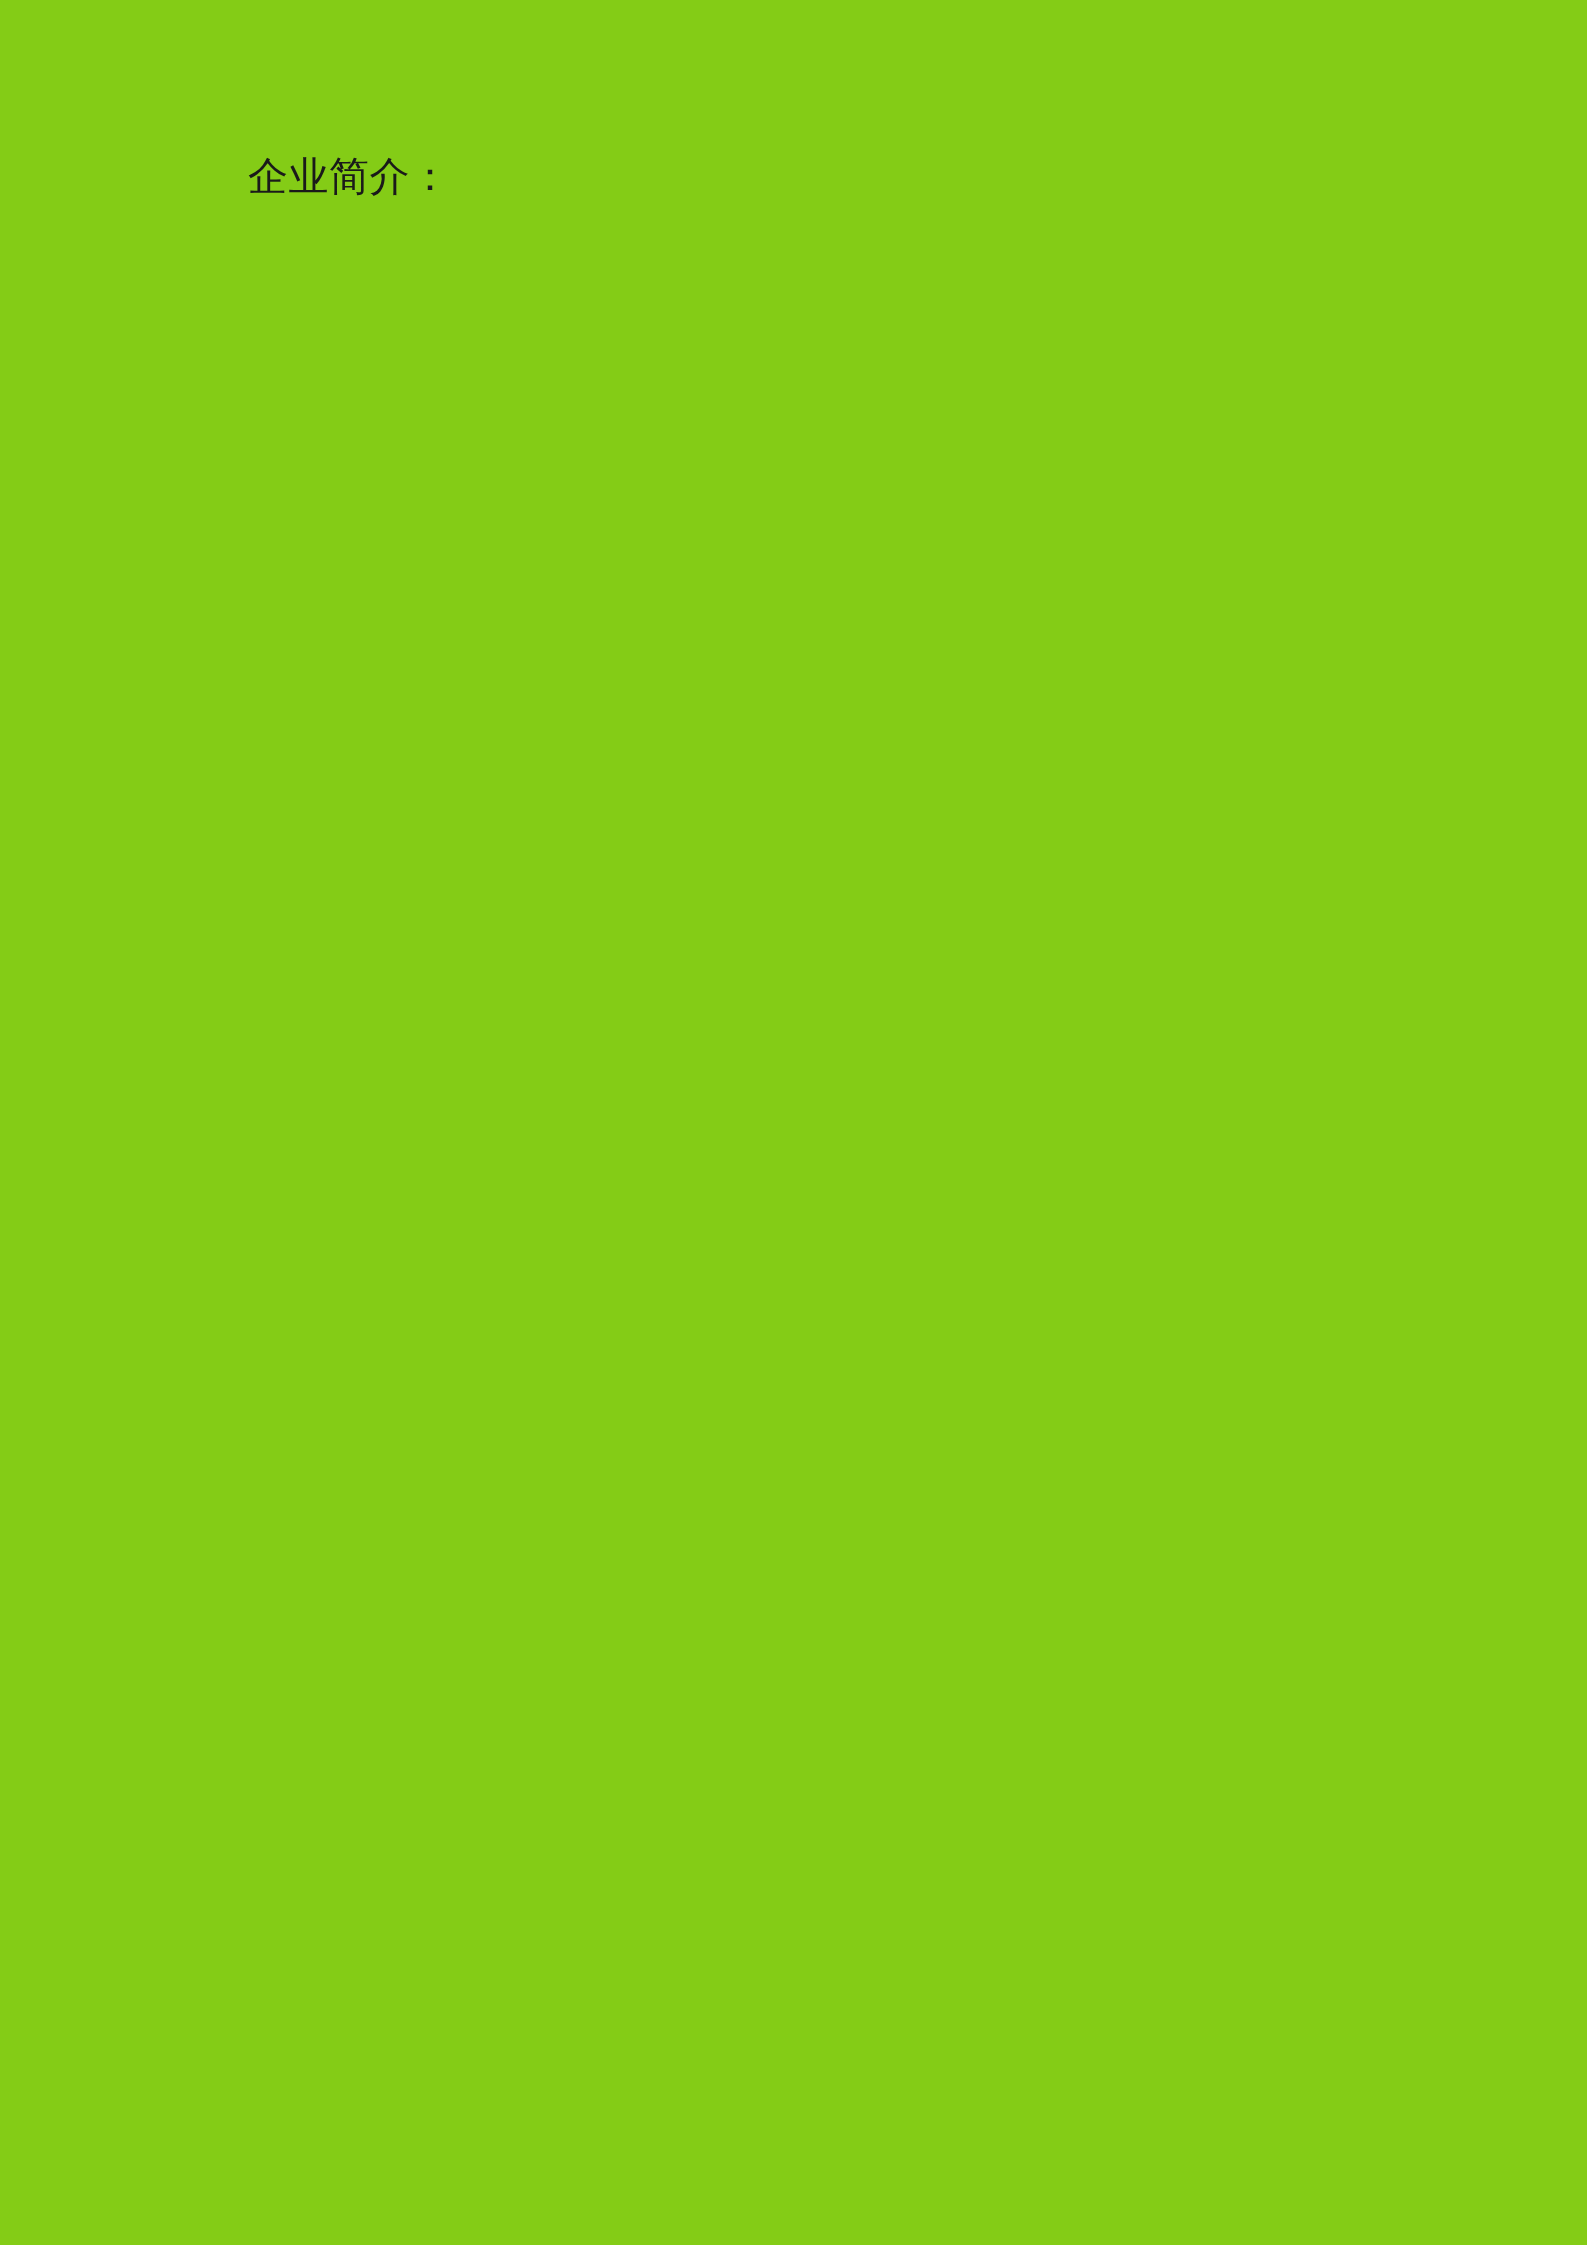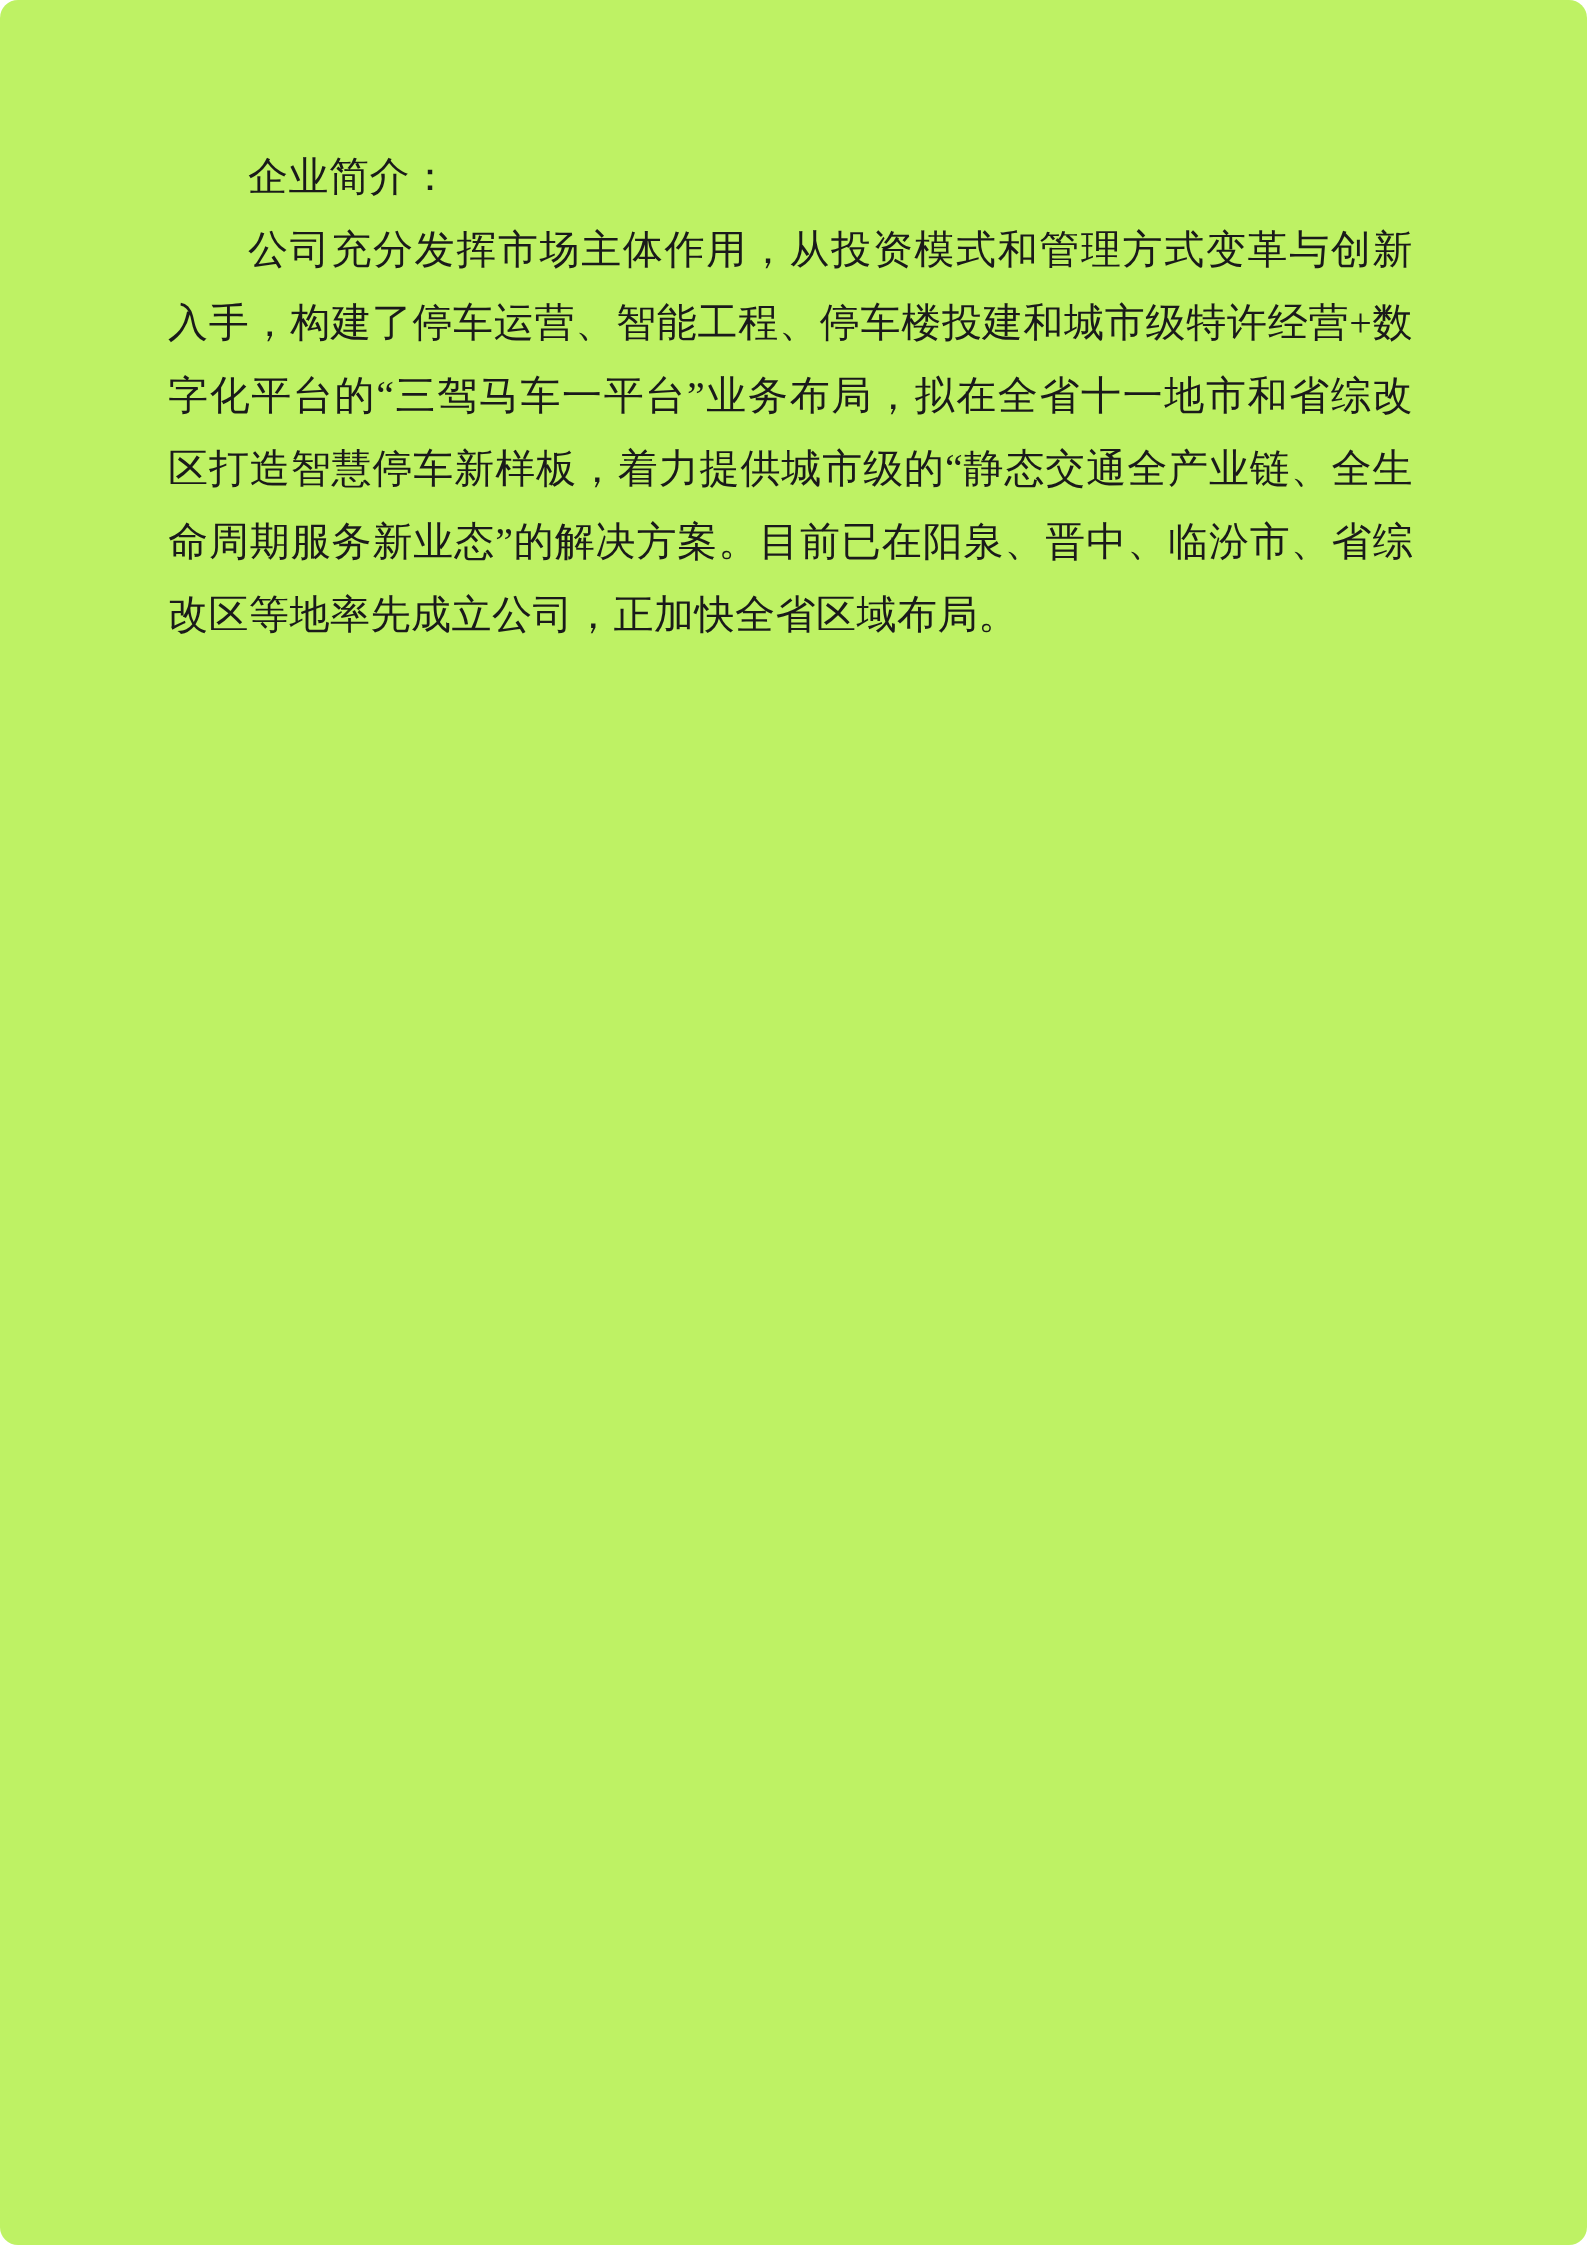--- a/index.html
+++ b/index.html
@@ -4,24 +4,23 @@
 <style>
   html, body {
     margin: 0;
     padding: 0;
     background: #ffffff;
   }
   .page {
     position: relative;
     width: 1587px;
     height: 2245px;
-    background: #bef264;
+    background: #84cc16;
     box-sizing: border-box;
     overflow: hidden;
-    border-radius: 18px;
   }
   .doc-body {
     position: absolute;
     left: 168px;
     top: 140px;
     width: 1245px;
   }
   .para {
     font-family: "Liberation Serif", "DejaVu Serif", serif;
     font-size: 40px;
@@ -37,15 +36,14 @@
   .para + .para {
     margin-top: 0px;
   }
 </style>
 </head>
 <body>
 
 <div class="page">
   <div class="doc-body">
     <p class="para">企业简介：</p>
-    <p class="para">公司充分发挥市场主体作用，从投资模式和管理方式变革与创新入手，构建了停车运营、智能工程、停车楼投建和城市级特许经营+数字化平台的“三驾马车一平台”业务布局，拟在全省十一地市和省综改区打造智慧停车新样板，着力提供城市级的“静态交通全产业链、全生命周期服务新业态”的解决方案。目前已在阳泉、晋中、临汾市、省综改区等地率先成立公司，正加快全省区域布局。</p>
   </div>
 </div>
 
 </body></html>

